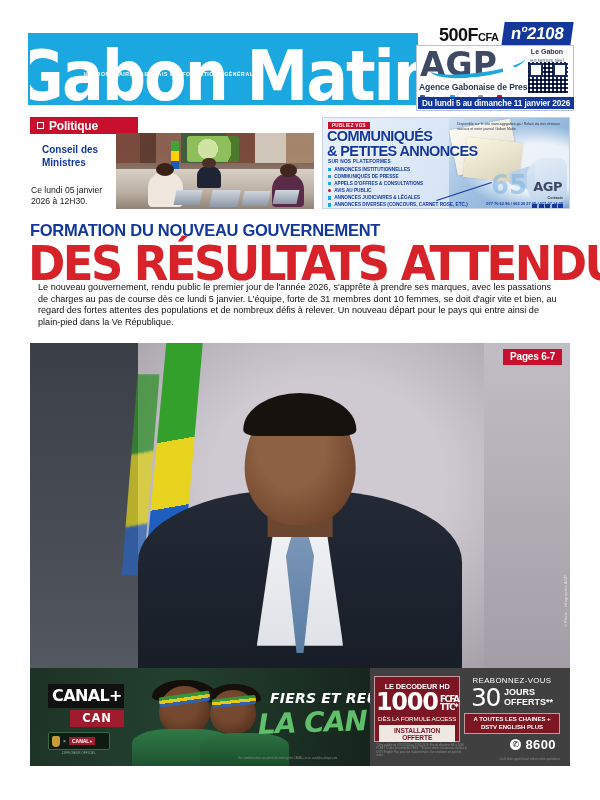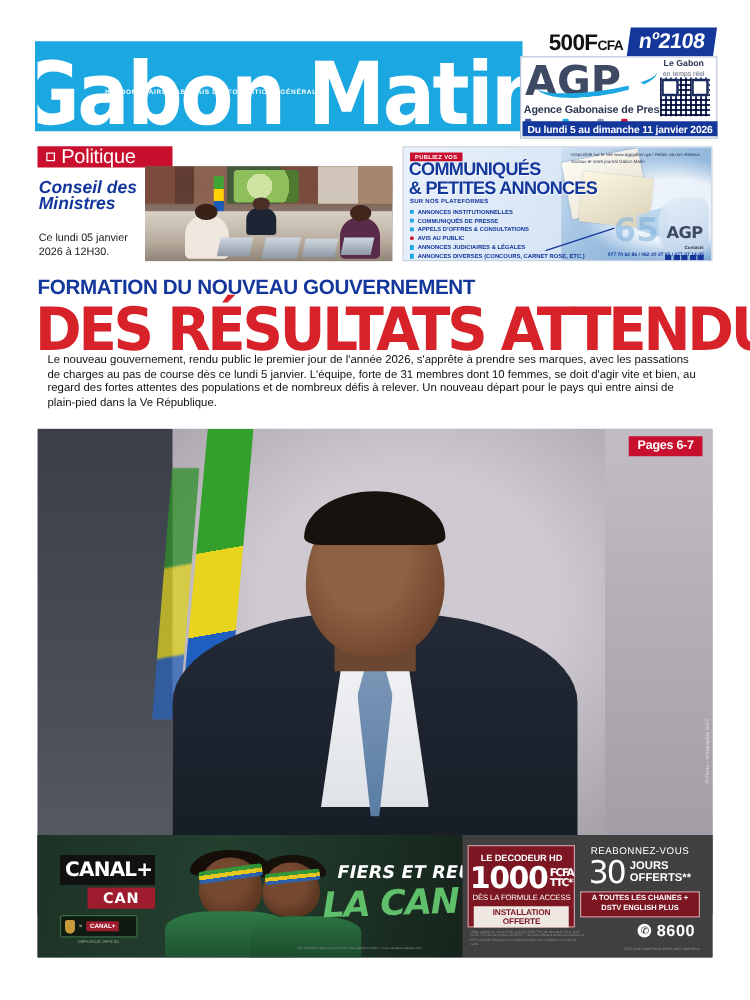--- a/index.html
+++ b/index.html
@@ -118,24 +118,24 @@
 
   
   .teaser-row { position: absolute; left: 30px; top: 117px; width: 540px; height: 92px; }
   .teaser-left { position: absolute; left: 0; top: 0; width: 284px; height: 92px; }
   .pol-tag {
     position: absolute; left: 0; top: 0; width: 108px; height: 17px;
     background: #c8102e; color: #fff;
     display: flex; align-items: center; gap: 5px; padding-left: 7px;
   }
   .pol-sq { width: 7px; height: 7px; border: 1.4px solid #fff; }
-  .pol-txt { font-size: 16px; font-weight: normal; letter-spacing: -0.2px; }
+  .pol-txt { font-size: 12px; font-weight: bold; letter-spacing: -0.2px; }
   .teaser-head {
-    position: absolute; left: 1px; top: 26px; width: 82px;
-    font-size: 14px; font-weight: bold; color: #14379c; line-height: 13px; font-style: italic;
+    position: absolute; left: 12px; top: 26px; width: 82px;
+    font-size: 10px; font-weight: bold; color: #14379c; line-height: 13px;
   }
   .teaser-body {
     position: absolute; left: 1px; top: 68px; width: 84px;
     font-size: 8.6px; color: #1a1a1a; line-height: 11px;
   }
   .teaser-photo {
     position: absolute; left: 86px; top: 16px; width: 198px; height: 76px;
     background:
       linear-gradient(180deg, #7d5b50 0%, #6d4f46 22%, #8a7468 48%, #b9aca2 78%, #cfc6bd 100%);
     overflow: hidden;

